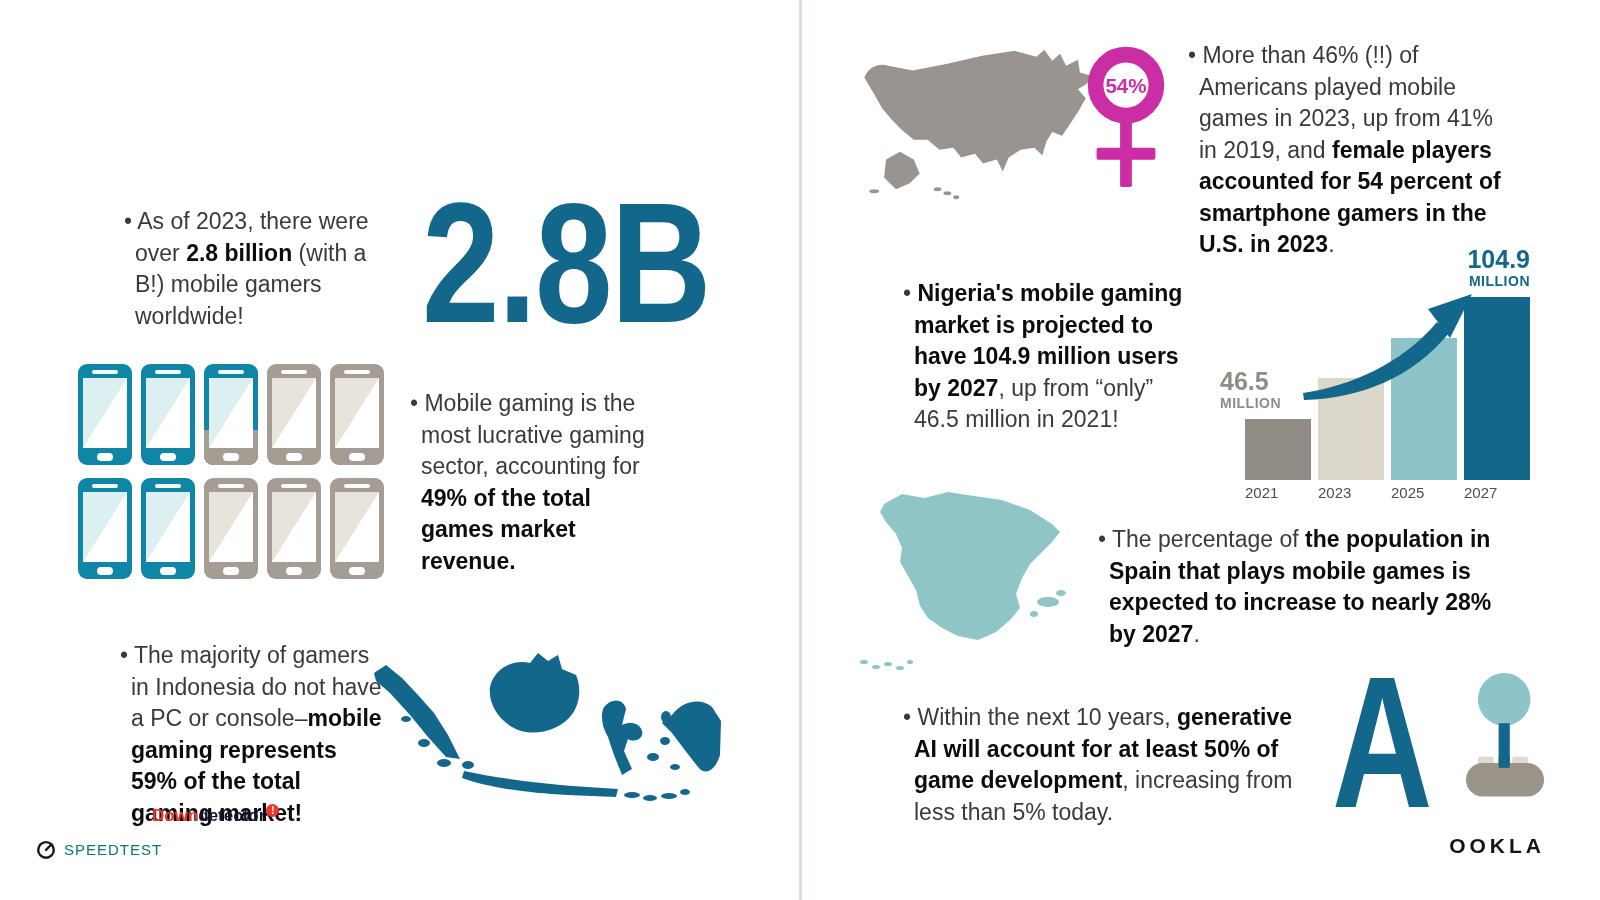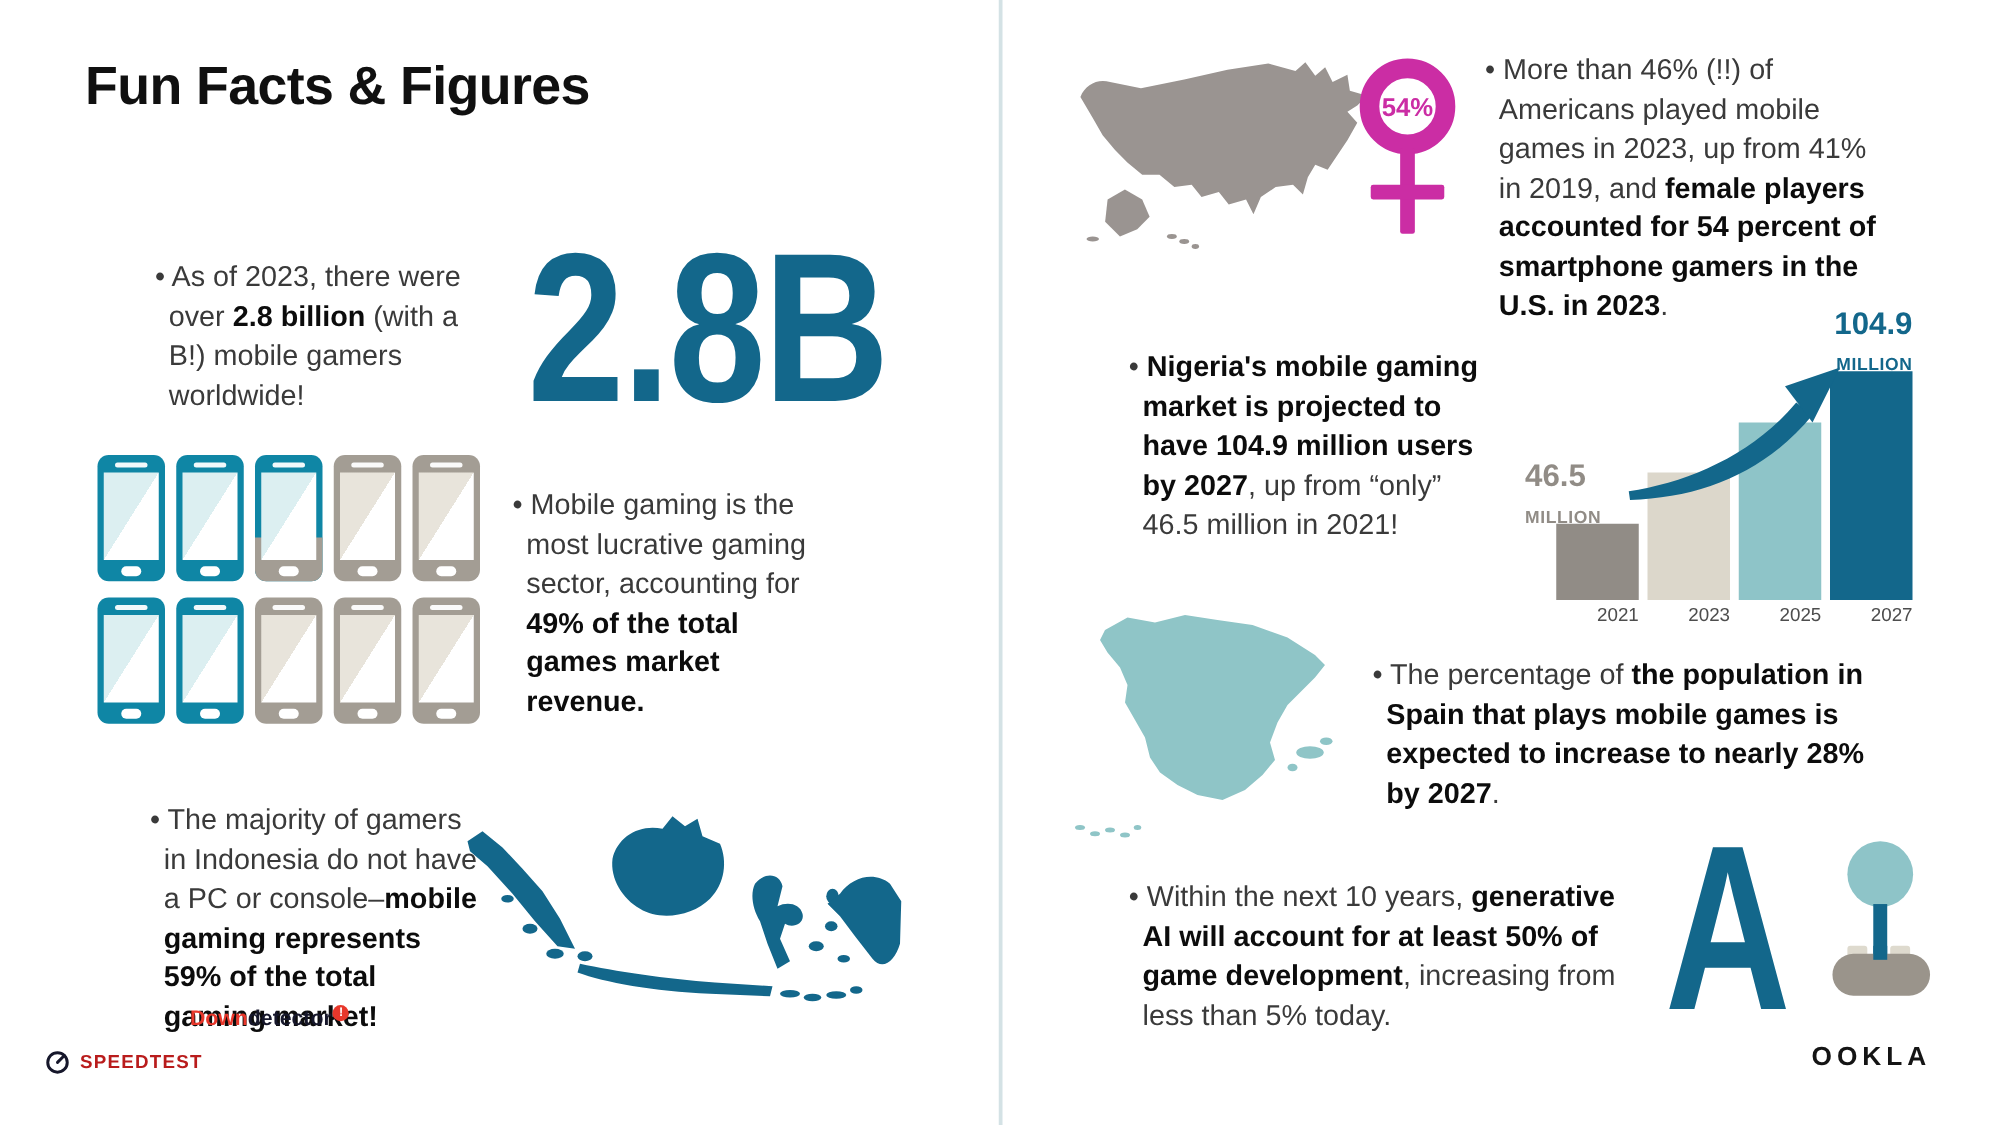--- a/index.html
+++ b/index.html
@@ -40,50 +40,49 @@
       background:linear-gradient(to bottom right,#e8e4db 0 50%,#ffffff 50% 100%)}
   .phone .speaker{position:absolute;top:6px;left:50%;transform:translateX(-50%);
                   width:26px;height:4px;border-radius:2px;background:rgba(255,255,255,.95);z-index:2}
   .phone .homebtn{position:absolute;bottom:4px;left:50%;transform:translateX(-50%);
                   width:16px;height:8px;border-radius:4px;background:#ffffff;z-index:3}
 
   
   .bars{left:1245px;top:297px;display:flex;align-items:flex-end;gap:7px;height:183px}
   .bar{width:66px}
   .years{left:1245px;top:484px;display:flex;gap:7px}
-  .year{width:66px;text-align:right;font-size:15px;color:#4d4d4d}
+  .year{width:66px;text-align:left;font-size:15px;color:#4d4d4d}
   .vlabel{position:absolute;font-weight:bold;line-height:1}
   .vlabel .num{font-size:25px;display:block}
-  .vlabel .unit{font-size:14px;letter-spacing:.5px;display:block;margin-top:12px}
+  .vlabel .unit{font-size:14px;letter-spacing:.5px;display:block;margin-top:2px}
   .vlabel.gray{left:1220px;top:369px;color:#918c86}
   .vlabel.teal{right:70px;top:247px;color:#13678b;text-align:right}
 
   
   .aiwrap{left:1332px;top:648px;width:215px;height:165px;display:flex;align-items:flex-end}
   .ai-a{font-size:188px;font-weight:bold;color:#13678b;line-height:.75;
         transform:scaleX(0.74);transform-origin:left bottom;display:inline-block}
 
   
   .foot-speedtest{left:35px;top:838px;display:flex;align-items:center;gap:7px;
-        font-size:15px;font-weight:bold;letter-spacing:1px;color:#b91c1c}
+        font-size:15px;font-weight:normal;letter-spacing:1px;color:#0f766e}
   .foot-down{left:152px;top:804px;font-size:17px;font-weight:bold}
   .foot-down .down{color:#e8372b}
   .foot-down .det{color:#16172b}
   .foot-down .badge{display:inline-block;background:#e8372b;color:#fff;width:13px;height:13px;
         border-radius:50%;font-size:10px;line-height:13px;text-align:center;
         vertical-align:super;margin-left:1px;font-weight:bold}
   .foot-ookla{right:55px;top:834px;font-size:21px;font-weight:700;letter-spacing:4px;color:#141414}
 </style>
 </head>
 <body>
 
 <div class="divider"></div>
 
 <div class="abs title">
-  <div>Fun Facts &amp; Figures</div>
 </div>
 
 <div class="abs fact" style="left:124px;top:206px;width:262px"><span>• As of 2023, there were over </span><span class="b">2.8 billion</span><span> (with a B!) mobile gamers worldwide!</span></div>
 
 <div class="abs bigstat">2.8B</div>
 
 <div class="abs phones">
     <div class="phone on">
       <div class="screen"></div>
       <div class="speaker"></div>

